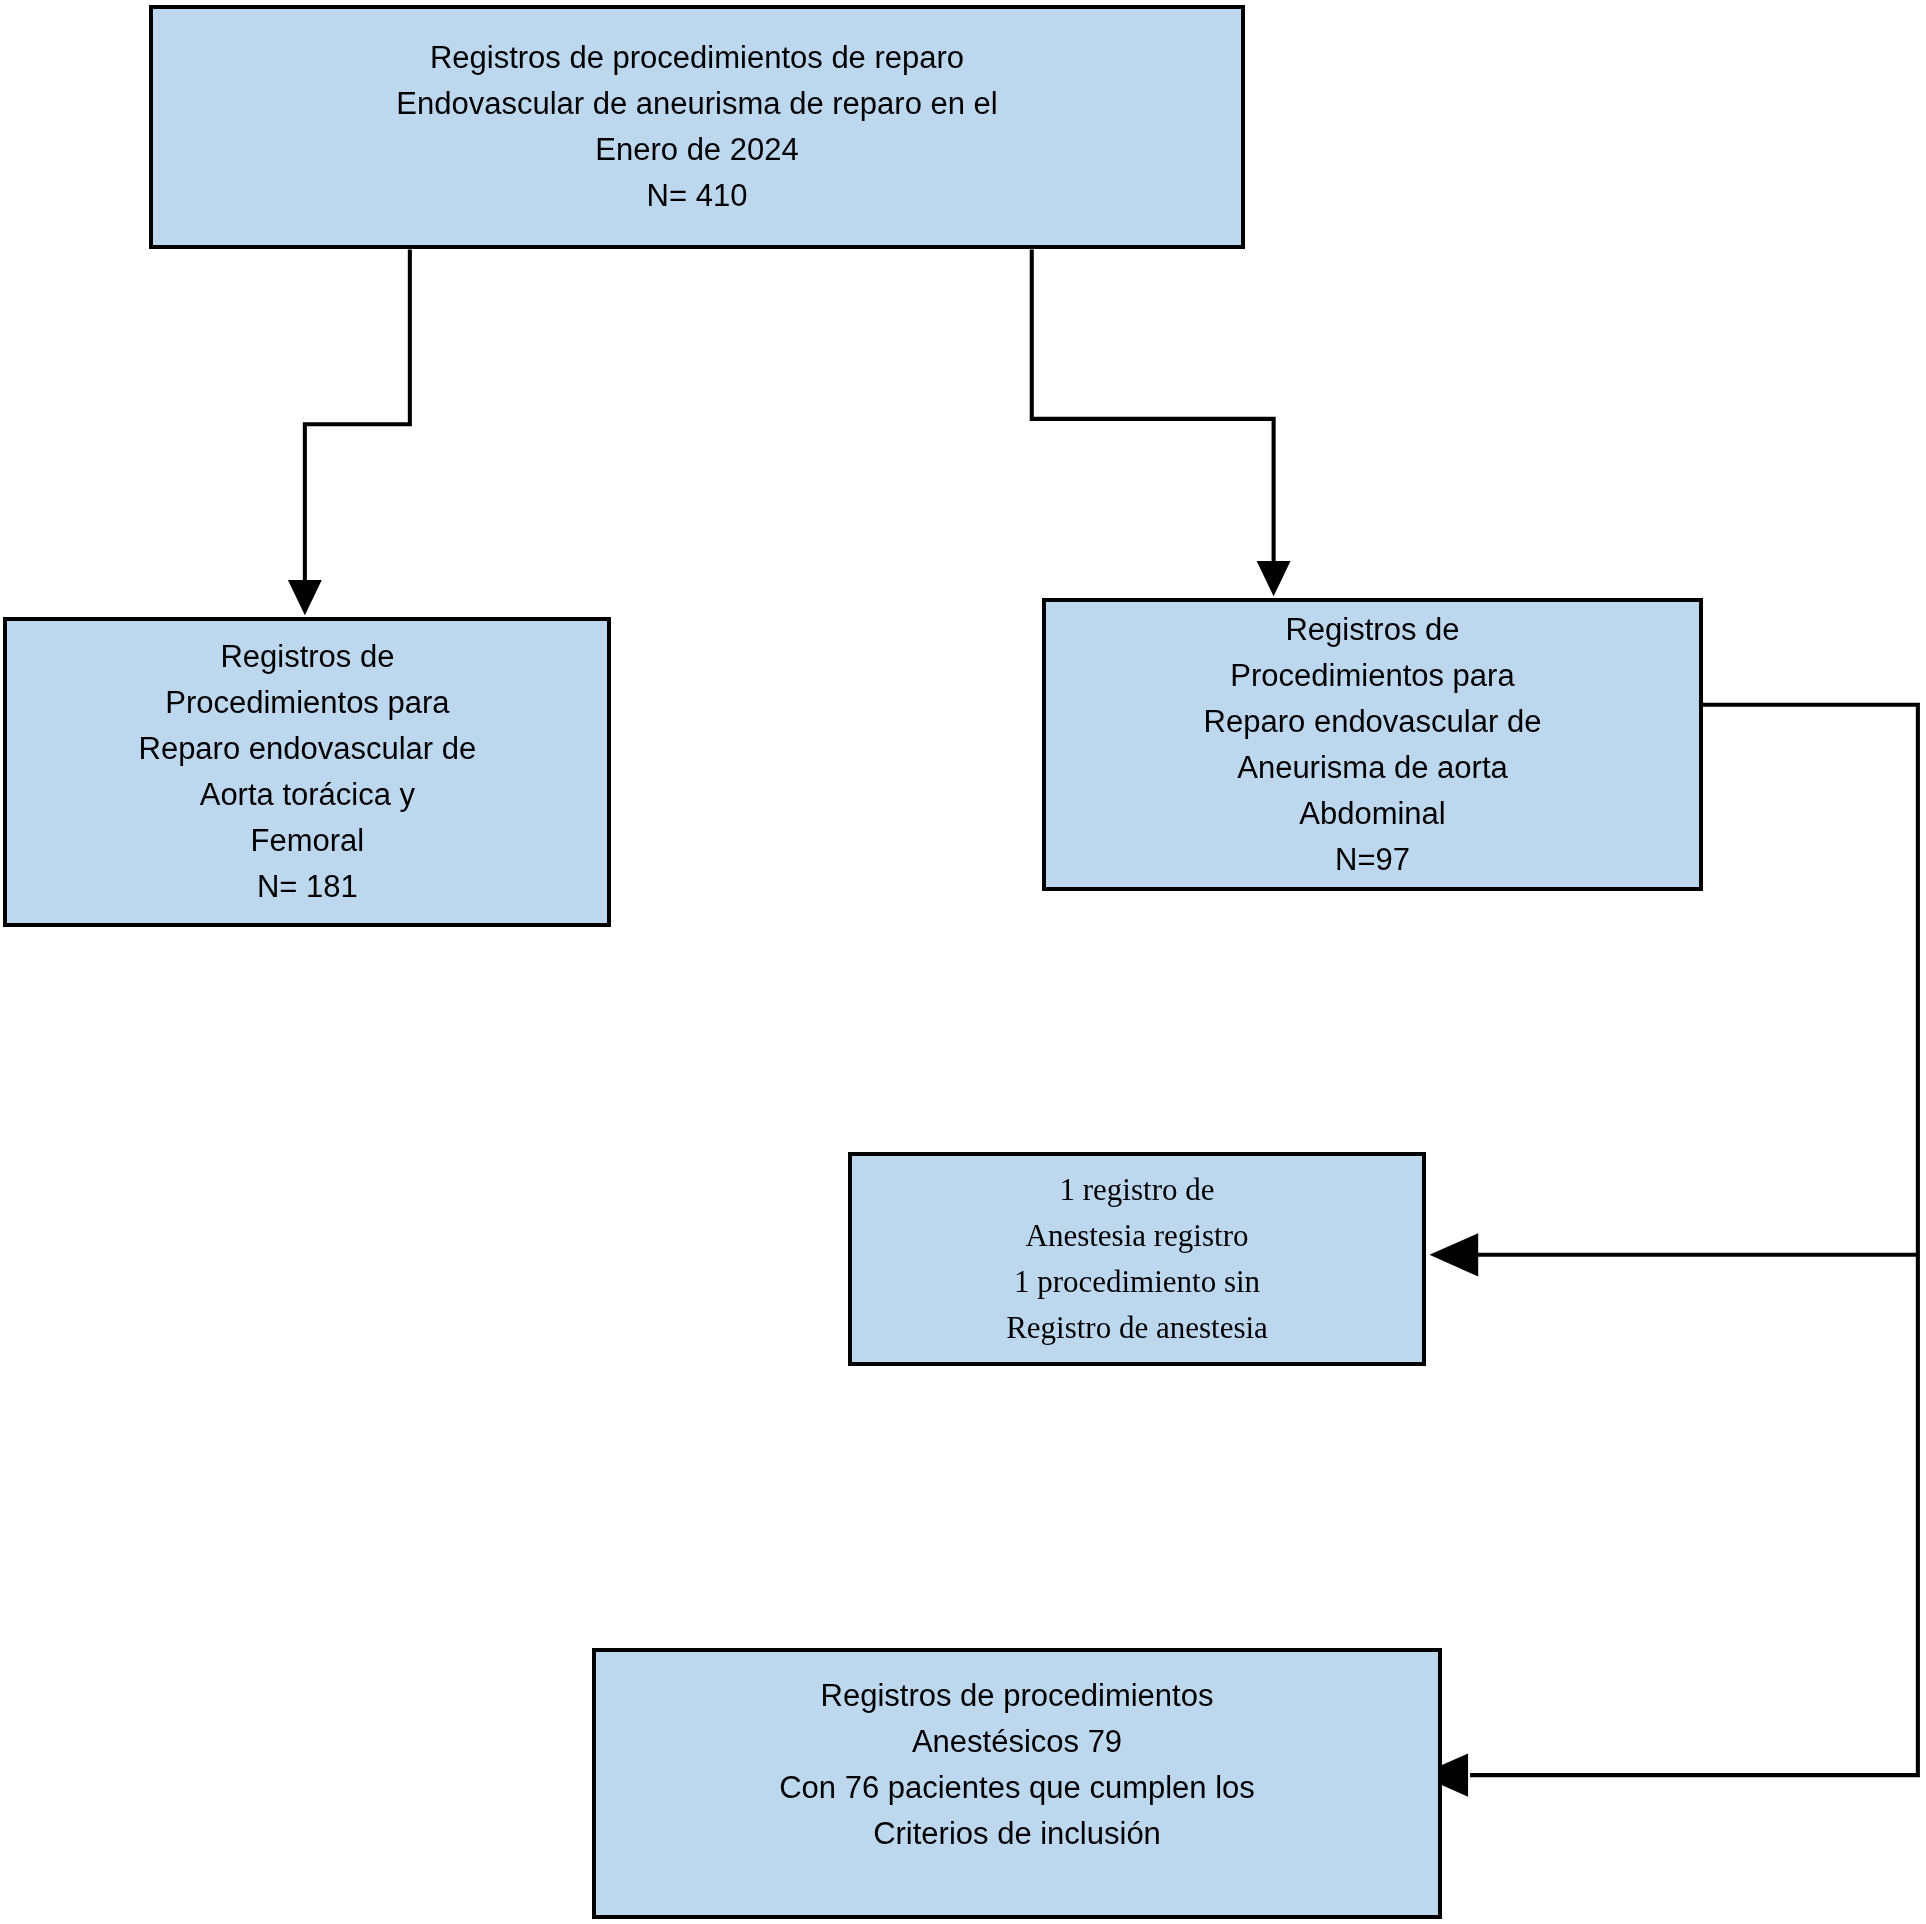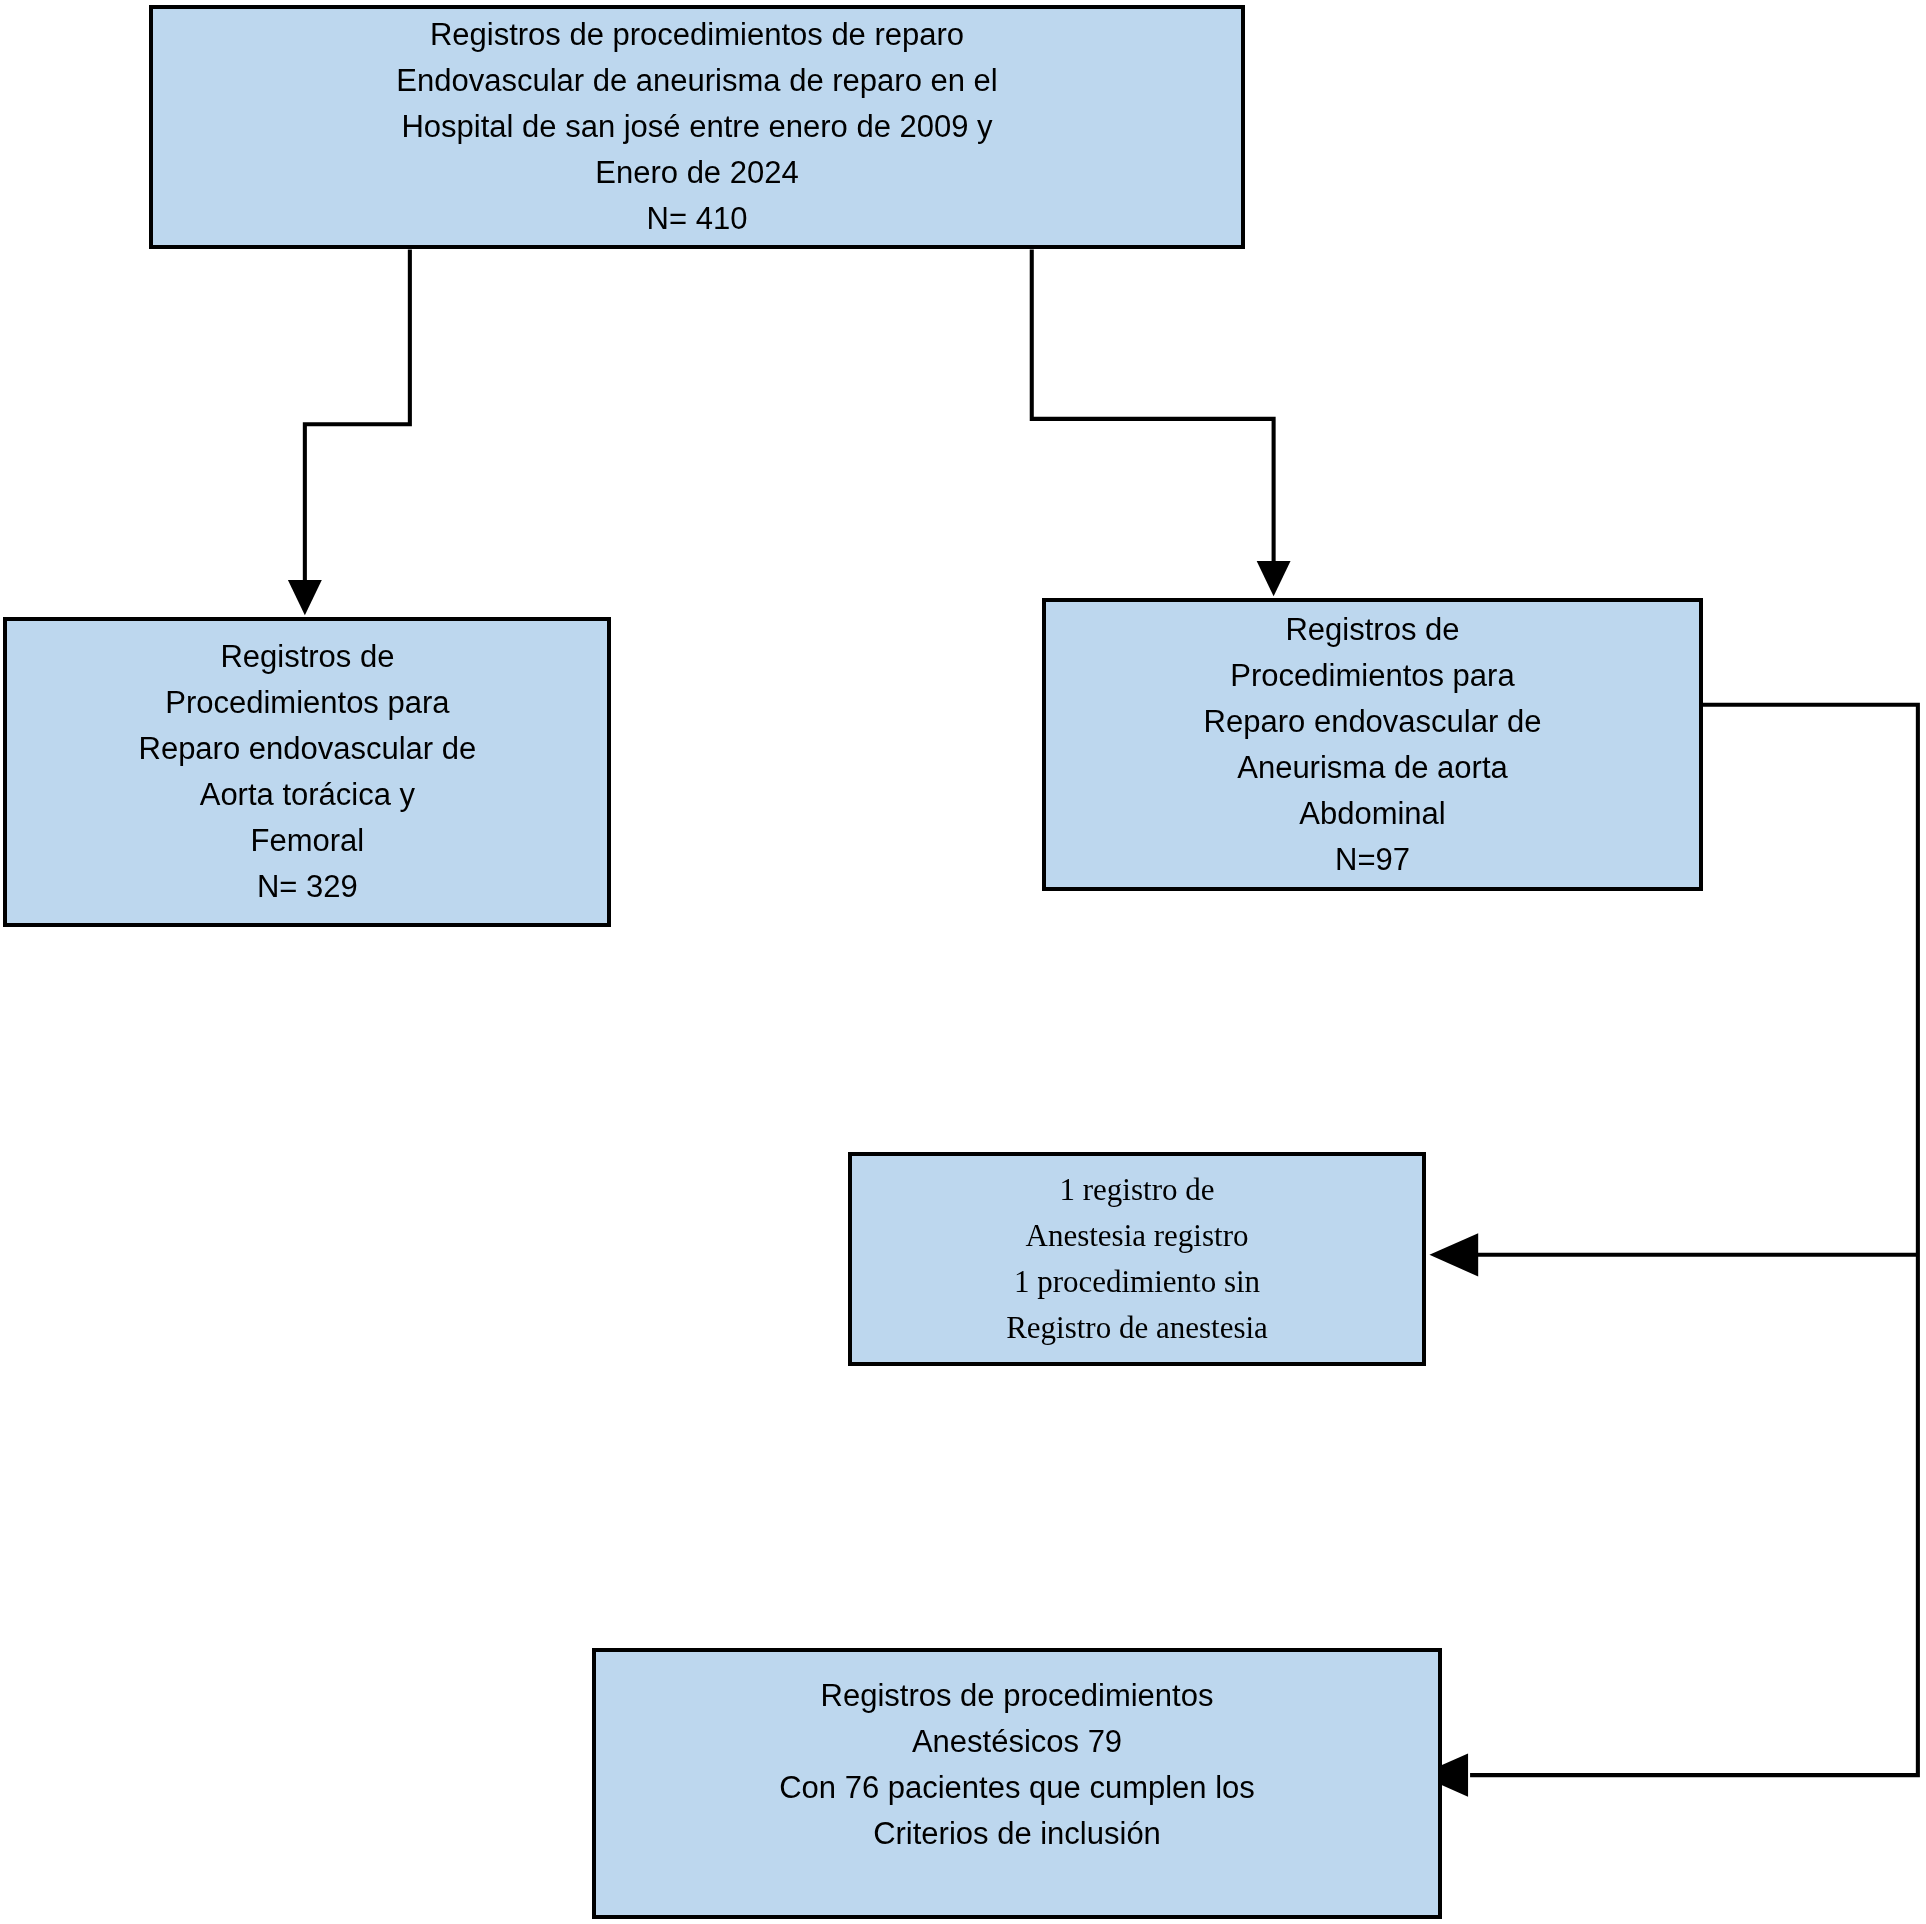--- a/index.html
+++ b/index.html
@@ -60,32 +60,31 @@
       <polygon points="450,908 425,856 475,856"></polygon>
       <polygon points="1880,880 1855,828 1905,828"></polygon>
       <polygon points="2110,1852 2182,1820 2182,1884"></polygon>
       <polygon points="2095,2620 2167,2588 2167,2652"></polygon>
     </g>
   </svg>
 
   <div class="node node-total">
     <div>Registros de procedimientos de reparo</div>
     <div>Endovascular de aneurisma de reparo en el</div>
-    <div>Hospital de san josé entre enero de 2009 y</div>
     <div>Enero de 2024</div>
     <div>N= 410</div>
   </div>
 
   <div class="node node-thoracic">
     <div>Registros de</div>
     <div>Procedimientos para</div>
     <div>Reparo endovascular de</div>
     <div>Aorta torácica y</div>
     <div>Femoral</div>
-    <div>N= 329</div>
+    <div>N= 181</div>
   </div>
 
   <div class="node node-abdominal">
     <div>Registros de</div>
     <div>Procedimientos para</div>
     <div>Reparo endovascular de</div>
     <div>Aneurisma de aorta</div>
     <div>Abdominal</div>
     <div>N=97</div>
   </div>

